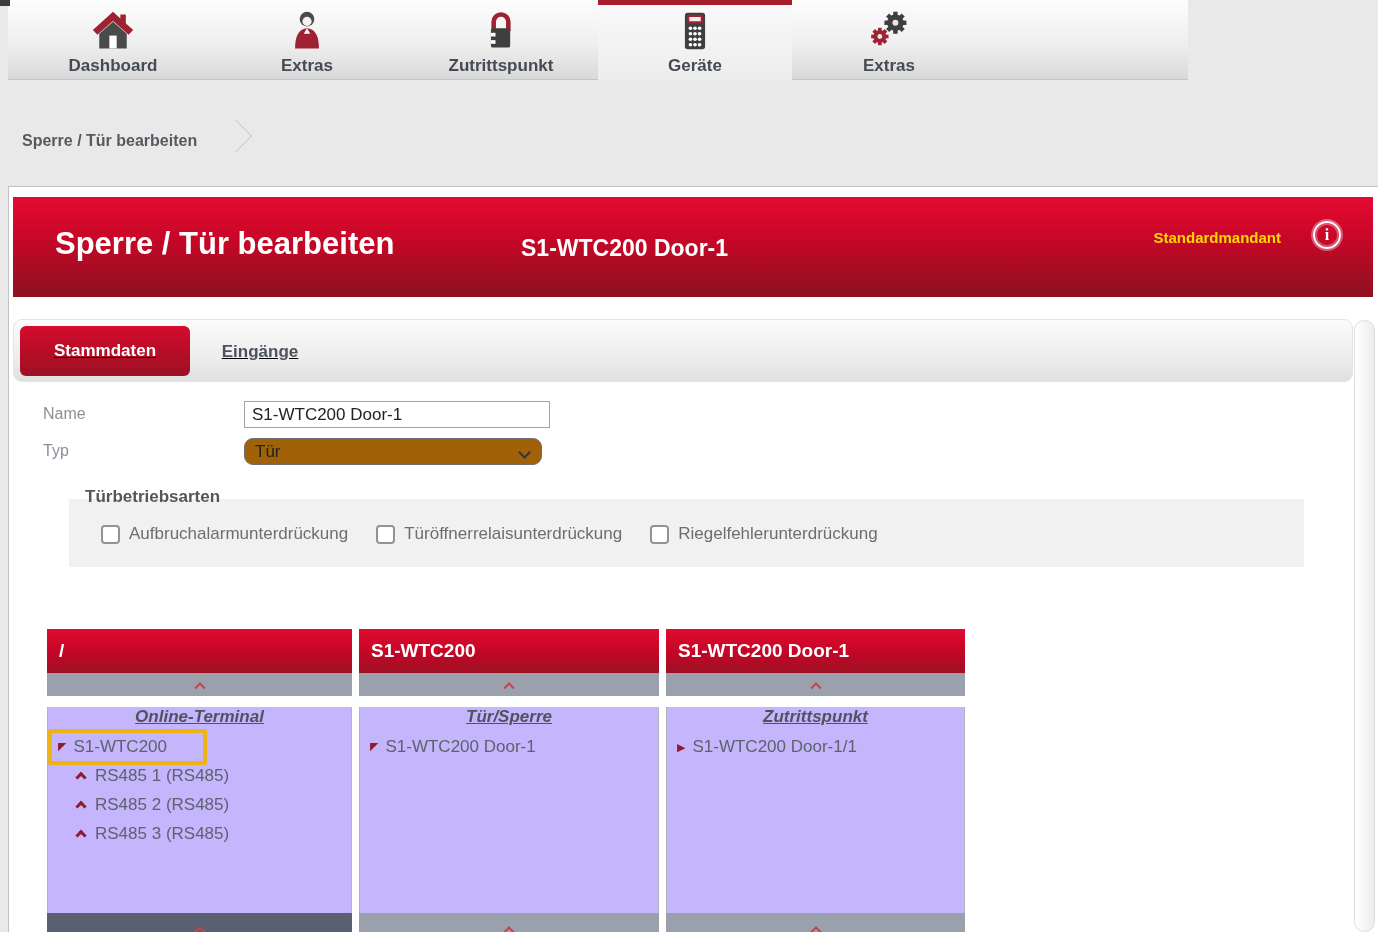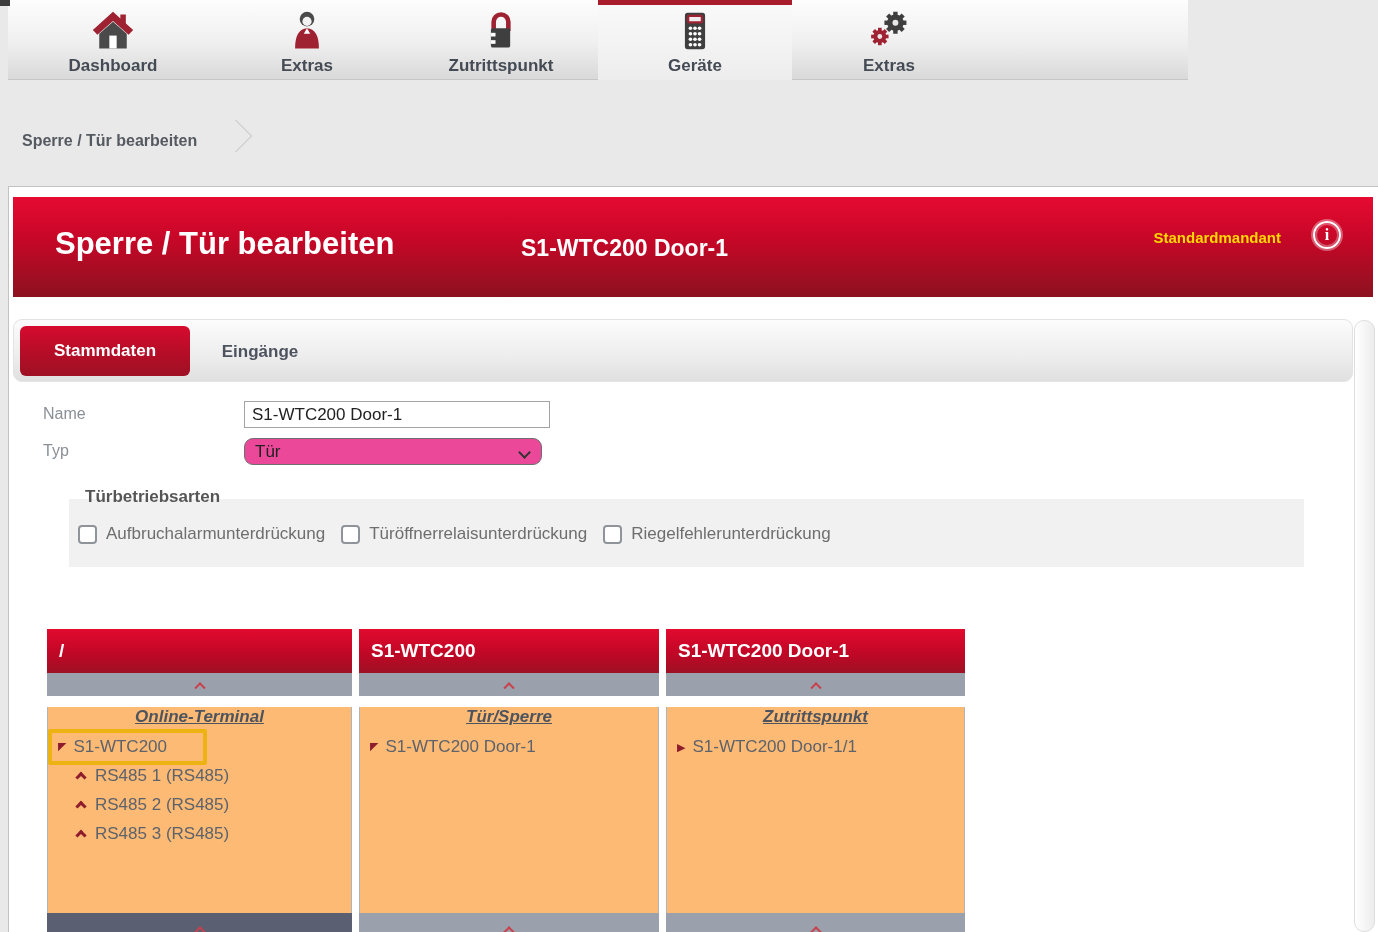--- a/index.html
+++ b/index.html
@@ -36,58 +36,58 @@
   .page-subtitle { position:absolute; left:508px; top:38px; font-size:23px; font-weight:bold; color:#fff; }
   .tenant { position:absolute; right:92px; top:32px; font-size:15px; font-weight:bold; color:#ffd800; }
   .info-badge { position:absolute; right:32px; top:24px; width:28px; height:28px;
     border:2.5px solid #fff; border-radius:50%; display:flex; align-items:center; justify-content:center;
     box-shadow:0 0 0 2px rgba(255,255,255,.35), inset 0 0 0 2px rgba(255,255,255,.3); cursor:pointer; }
   .info-i { color:#fff; font-weight:bold; font-size:16px; font-family:"Liberation Serif", serif; }
 
   
   .tabbar { position:absolute; left:4px; top:132px; width:1340px; height:63px;
     background:linear-gradient(180deg,#fcfcfc 0%,#ededed 60%,#e0e0e0 100%);
-    border-radius:9px; border:1px solid #e3e3e3; display:flex; }
+    border-radius:9px; border:1px solid #e3e3e3; display:flex;text-decoration:underline; }
   .tab-active { margin:6px 0 0 6px; width:170px; height:50px; border-radius:6px;
     background:linear-gradient(180deg,#d60b2e 0%,#b50d27 55%,#9e1124 100%);
     color:#fff; font-size:17px; font-weight:bold; display:flex; align-items:center;
     justify-content:center; cursor:pointer; }
   .tab { width:148px; height:63px; display:flex; align-items:center; justify-content:center;
     font-size:17px; font-weight:bold; color:#4d535e; cursor:pointer; }
 
   
   .f-label { position:absolute; font-size:16px; color:#8a9097; }
   .name-input { position:absolute; left:235px; top:214px; width:306px; height:27px;
     border:1px solid #a3a3a3; font-size:17px; color:#222; padding:0 7px;
     font-family:"Liberation Sans", sans-serif; background:#fff; }
   .select { position:absolute; left:235px; top:251px; width:298px; height:27px;
-    border:1px solid #6f6f6f; border-radius:9px; background:#ec4899; display:flex;
+    border:1px solid #6f6f6f; border-radius:9px; background:#a16207; display:flex;
     align-items:center; padding:0 10px; font-size:17px; color:#222; cursor:pointer; }
   .select-chevron { position:absolute; right:12px; top:9px; width:9px; height:9px;
     border-left:2px solid #333; border-bottom:2px solid #333; transform:rotate(-45deg); }
 
   
   .modes-box { position:absolute; left:60px; top:312px; width:1235px; height:68px; background:#f1f1f1; }
   .modes-title { position:absolute; left:76px; top:300px; font-size:17px; font-weight:bold; color:#565656; }
-  .modes-row { position:absolute; left:69px; top:337px; display:flex; align-items:center; gap:16px; }
+  .modes-row { position:absolute; left:92px; top:337px; display:flex; align-items:center; gap:28px; }
   .cb-wrap { display:flex; align-items:center; gap:9px; }
   .cb { width:19px; height:19px; border:2px solid #8f949b; border-radius:4px;
     appearance:none; -webkit-appearance:none; background:#fff; cursor:pointer; }
   .cb-label { font-size:17px; color:#6e6e6e; }
 
   
   .tree { position:absolute; left:38px; top:442px; display:grid;
     grid-template-columns:305px 300px 299px; column-gap:7px; }
   .col-header { height:44px; background:linear-gradient(180deg,#e20a2f 0%,#c10726 55%,#9e1124 100%);
     color:#fff; font-size:19px; font-weight:bold; line-height:44px; padding-left:12px; }
   .col-strip { height:23px; background:#9aa1ac; display:flex; align-items:center;
     justify-content:center; cursor:pointer; }
   .strip-caret { width:8px; height:8px; border-left:2.5px solid #c9414d; border-top:2.5px solid #c9414d;
     transform:rotate(45deg) translate(2px,2px); }
-  .col-body { height:206px; background:#fdba74; border-left:1px solid #b0b4bb; border-right:1px solid #b0b4bb; }
+  .col-body { height:206px; background:#c4b5fd; border-left:1px solid #b0b4bb; border-right:1px solid #b0b4bb; }
   .group-title { display:block; text-align:center; margin-top:11px; font-size:17px;
     font-weight:bold; font-style:italic; text-decoration:underline; color:#4e545e; }
   .tree-list { list-style:none; margin-top:5px; }
   .tree-item { display:flex; align-items:center; height:29px; padding-left:10px;
     font-size:17px; color:#5d626b; cursor:pointer; }
   .tree-item.lvl1 { padding-left:27px; }
   .gl { display:inline-block; margin-right:7px; color:#8e1c2c; }
   .gl-exp::before { content:"◤"; font-size:11px; position:relative; top:-2px; }
   .gl-col::before { content:"▶"; font-size:11px; position:relative; top:-1px; }
   .gl-caret { width:8px; height:8px; border-left:3px solid #8e1c2c; border-top:3px solid #8e1c2c;

